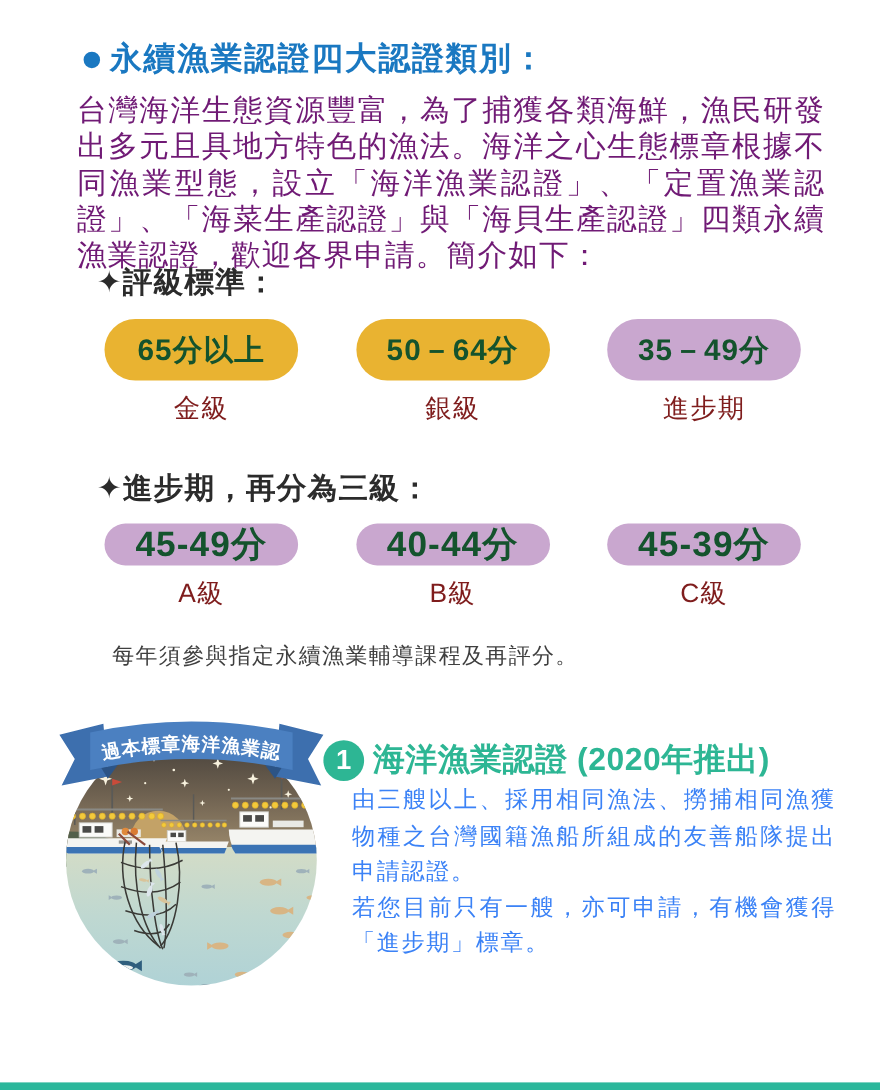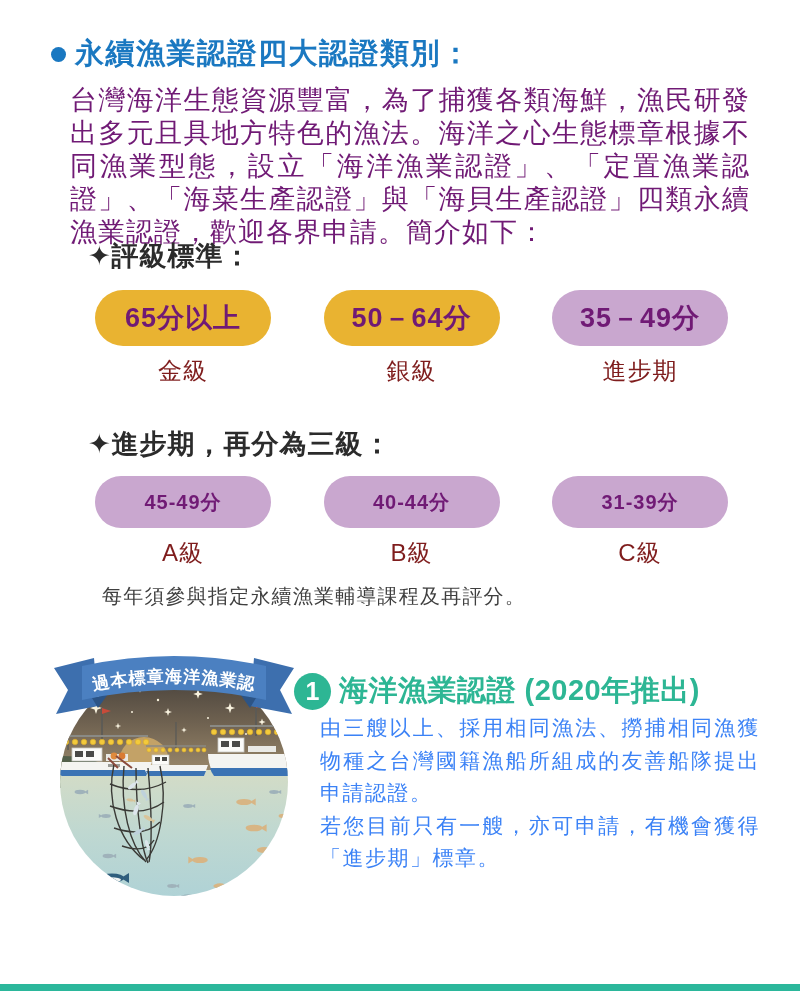--- a/index.html
+++ b/index.html
@@ -2,43 +2,43 @@
 <html><head>
 <meta charset="utf-8">
 <style>
   html,body{margin:0;padding:0;}
   body{
     width:800px;height:991px;position:relative;background:#ffffff;
     font-family:"Liberation Sans","DejaVu Sans",sans-serif;
     overflow:hidden;
   }
   
-  .title-row{position:absolute;left:51px;top:34px;display:flex;align-items:center;}
+  .title-row{position:absolute;left:76px;top:34px;display:flex;align-items:center;}
   .title-bullet{width:15px;height:15px;border-radius:50%;background:#1A78C1;margin-right:9px;flex:0 0 auto;}
   .page-title{font-size:29px;font-weight:bold;color:#1A78C1;letter-spacing:1.5px;}
   
   .intro{
     position:absolute;left:70px;top:84px;width:680px;
     font-size:27px;line-height:33px;color:#701a75;
     text-align:justify;letter-spacing:1px;
   }
   
   .subhead{position:absolute;font-size:27px;font-weight:bold;color:#2B2B2B;letter-spacing:1px;}
   .subhead.s1{left:88px;top:238px;}
   .subhead.s2{left:88px;top:426px;}
   
   .pill-row{position:absolute;left:95px;width:633px;display:flex;justify-content:space-between;}
   .pill-row.r1{top:290px;}
   .pill-row.r2{top:476px;}
   .pill-col{width:176px;text-align:center;}
   .pill{
     height:56px;border-radius:28px;display:flex;align-items:center;justify-content:center;
-    color:#701a75;font-size:27px;font-weight:bold;letter-spacing:1px;
-  }
-  .pill-row.r2 .pill{height:52px;font-size:20px;}
+    color:#14532d;font-size:27px;font-weight:bold;letter-spacing:1px;
+  }
+  .pill-row.r2 .pill{height:38px;font-size:32px;}
   .pill-label{margin-top:9px;font-size:24px;color:#7f1d1d;letter-spacing:1px;}
   
   .note{position:absolute;left:102px;top:583px;font-size:20px;color:#3F3F3F;letter-spacing:1.2px;}
   
   .scene-wrap{position:absolute;left:48px;top:650px;width:252px;height:260px;}
   .scene-svg{position:absolute;left:0;top:10px;}
   .banner-svg{position:absolute;left:4px;top:0;z-index:2;}
   .sec1-head{position:absolute;left:294px;top:671px;display:flex;align-items:center;}
   .sec1-badge{
     width:37px;height:37px;border-radius:50%;background:#2DB694;color:#fff;
@@ -85,21 +85,21 @@
 <div class="pill-row r2">
   <div class="pill-col">
     <div class="pill" style="background: rgb(201, 167, 207);">45-49分</div>
     <div class="pill-label">A級</div>
   </div>
   <div class="pill-col">
     <div class="pill" style="background: rgb(201, 167, 207);">40-44分</div>
     <div class="pill-label">B級</div>
   </div>
   <div class="pill-col">
-    <div class="pill" style="background: rgb(201, 167, 207);">31-39分</div>
+    <div class="pill" style="background: rgb(201, 167, 207);">45-39分</div>
     <div class="pill-label">C級</div>
   </div>
 </div>
 
 <div class="note">每年須參與指定永續漁業輔導課程及再評分。</div>
 
 <div class="scene-wrap">
   <svg class="scene-svg" width="252" height="250" viewBox="0 0 252 250">
     <defs>
       <linearGradient id="sky" x1="0" y1="0" x2="0" y2="1">

